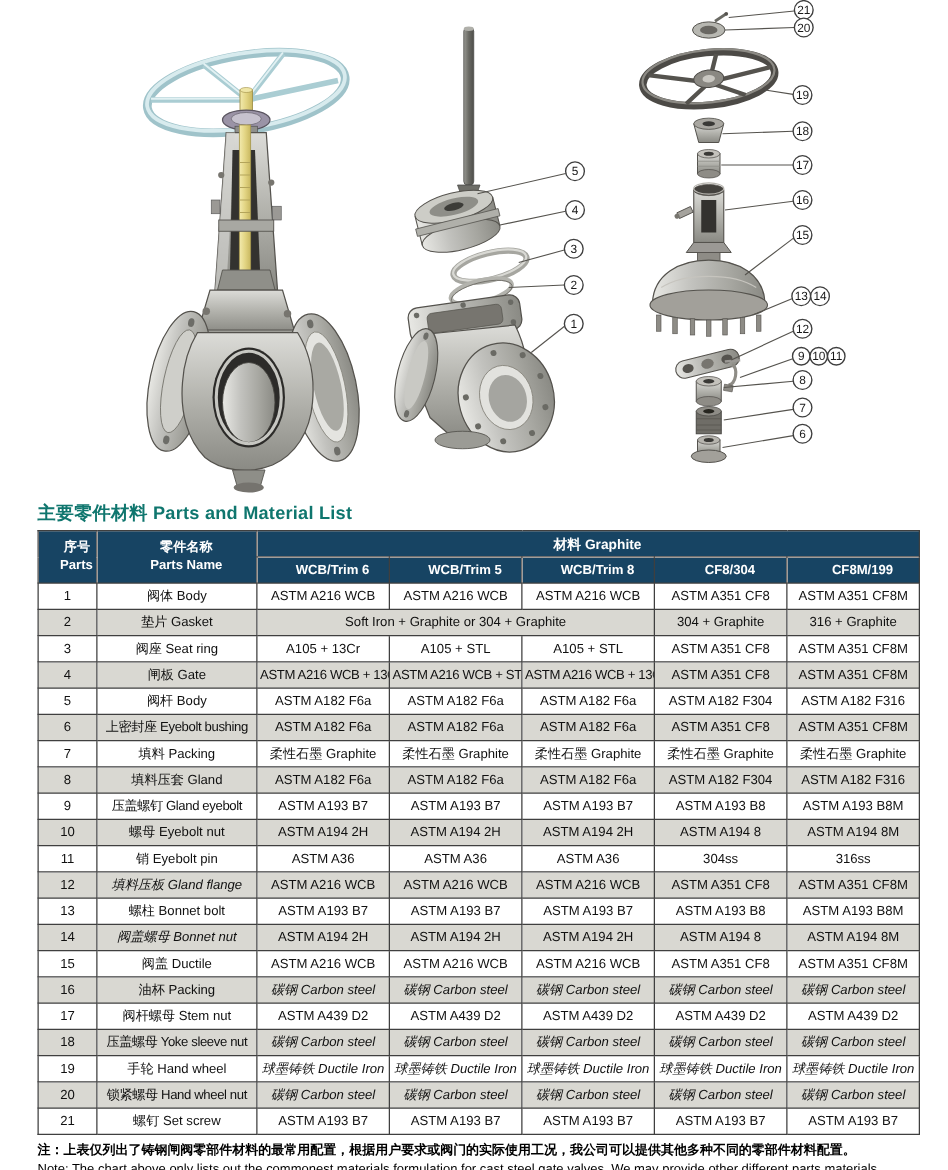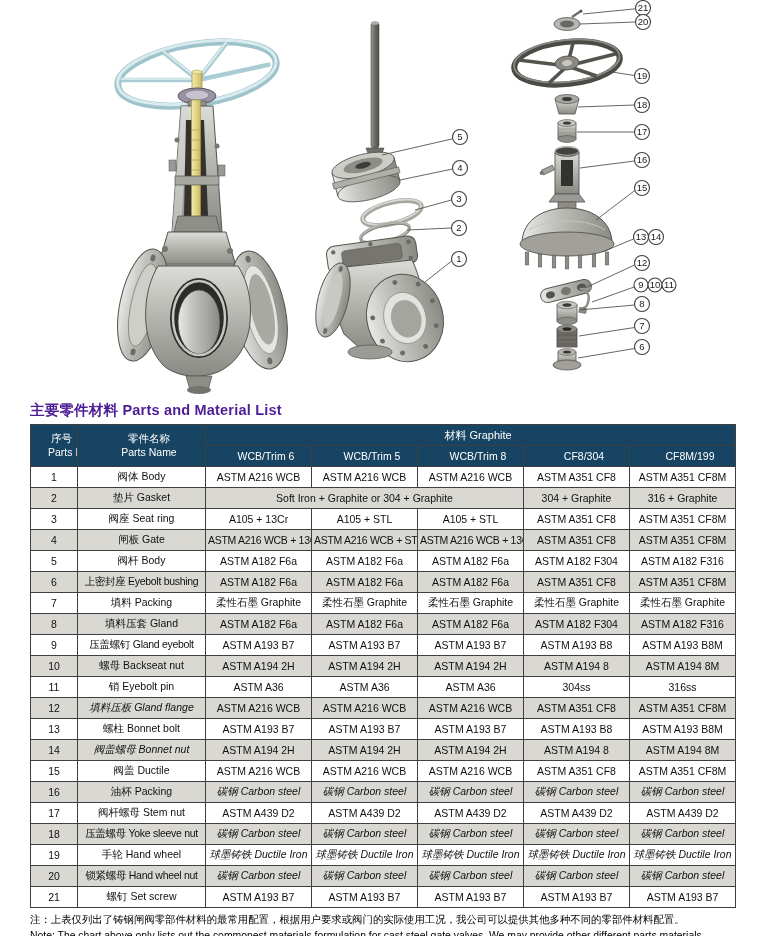--- a/index.html
+++ b/index.html
@@ -6,39 +6,39 @@
   .page {
     width:758px; height:936px; position:relative; background:#fff;
     font-family:"Liberation Sans","DejaVu Sans",sans-serif; color:#111;
     overflow:hidden;
   }
   svg.diagrams { display:block; }
   .co  { fill:#ffffff; stroke:#3f3f3f; stroke-width:1.1; }
   .cot { font-size:9.5px; fill:#1a1a1a; text-anchor:middle; font-family:"Liberation Sans",sans-serif; }
   .ld  { stroke:#55534e; stroke-width:0.9; fill:none; }
 
-  .section-title { margin:3px 0 4px 30px; font-size:14.5px; font-weight:bold; color:#4c1d95; letter-spacing:0.2px; }
+  .section-title { margin:3px 0 4px 30px; font-size:14.5px; font-weight:bold; color:#0f766e; letter-spacing:0.2px; }
 
   table.parts { border-collapse:collapse; margin-left:30px; width:705px; table-layout:fixed; }
   table.parts th, table.parts td {
     border:1px solid #3f3f3f; text-align:center; vertical-align:middle;
     padding:0 2px; overflow:hidden; white-space:nowrap;
   }
-  table.parts thead th { background:#174463; color:#fff; font-weight:normal;padding-left:17px; }
+  table.parts thead th { background:#174463; color:#fff; font-weight:bold;padding-left:17px; }
   th.hdr2line { font-size:10.5px; line-height:1.3; }
   th.hdr-mat  { font-size:11px;   height:20px; }
   th.hdr-col  { font-size:10.5px; height:20px; }
   table.parts td { height:20px; font-size:10.5px; color:#101010; background:#fff; }
   td.name { text-align:left; padding-left:5px; }
   tr.alt td { background:#d9d8d2; }
   td.snug  { font-size:9.6px;font-style:italic; }
   td.tight { font-size:8.6px; letter-spacing:-0.3px; }
 
   .note { margin:5px 0 0 30px; width:706px; color:#000; }
-  .note-cn { font-size:10.4px; margin-bottom:2px; }
+  .note-cn { font-size:10.4px; margin-bottom:2px;font-weight:bold; }
   .note-en { font-size:10.4px; line-height:1.32; padding-left:31px; text-indent:-31px; }
 </style>
 </head>
 <body>
 
 <div class="page">
 
   <svg class="diagrams" width="758" height="398" viewBox="0 0 758 398">
     <defs>
       <linearGradient id="mh" x1="0" y1="0" x2="1" y2="0">
@@ -485,21 +485,21 @@
           <td class="num">9</td>
           <td class="name tight">压盖螺钉 Gland eyebolt</td>
           <td class="mat">ASTM A193 B7</td>
           <td class="mat">ASTM A193 B7</td>
           <td class="mat">ASTM A193 B7</td>
           <td class="mat">ASTM A193 B8</td>
           <td class="mat">ASTM A193 B8M</td>
         </tr>
         <tr class="alt">
           <td class="num">10</td>
-          <td class="name">螺母 Backseat nut</td>
+          <td class="name">螺母 Eyebolt nut</td>
           <td class="mat">ASTM A194 2H</td>
           <td class="mat">ASTM A194 2H</td>
           <td class="mat">ASTM A194 2H</td>
           <td class="mat">ASTM A194 8</td>
           <td class="mat">ASTM A194 8M</td>
         </tr>
         <tr>
           <td class="num">11</td>
           <td class="name">销 Eyebolt pin</td>
           <td class="mat">ASTM A36</td>

